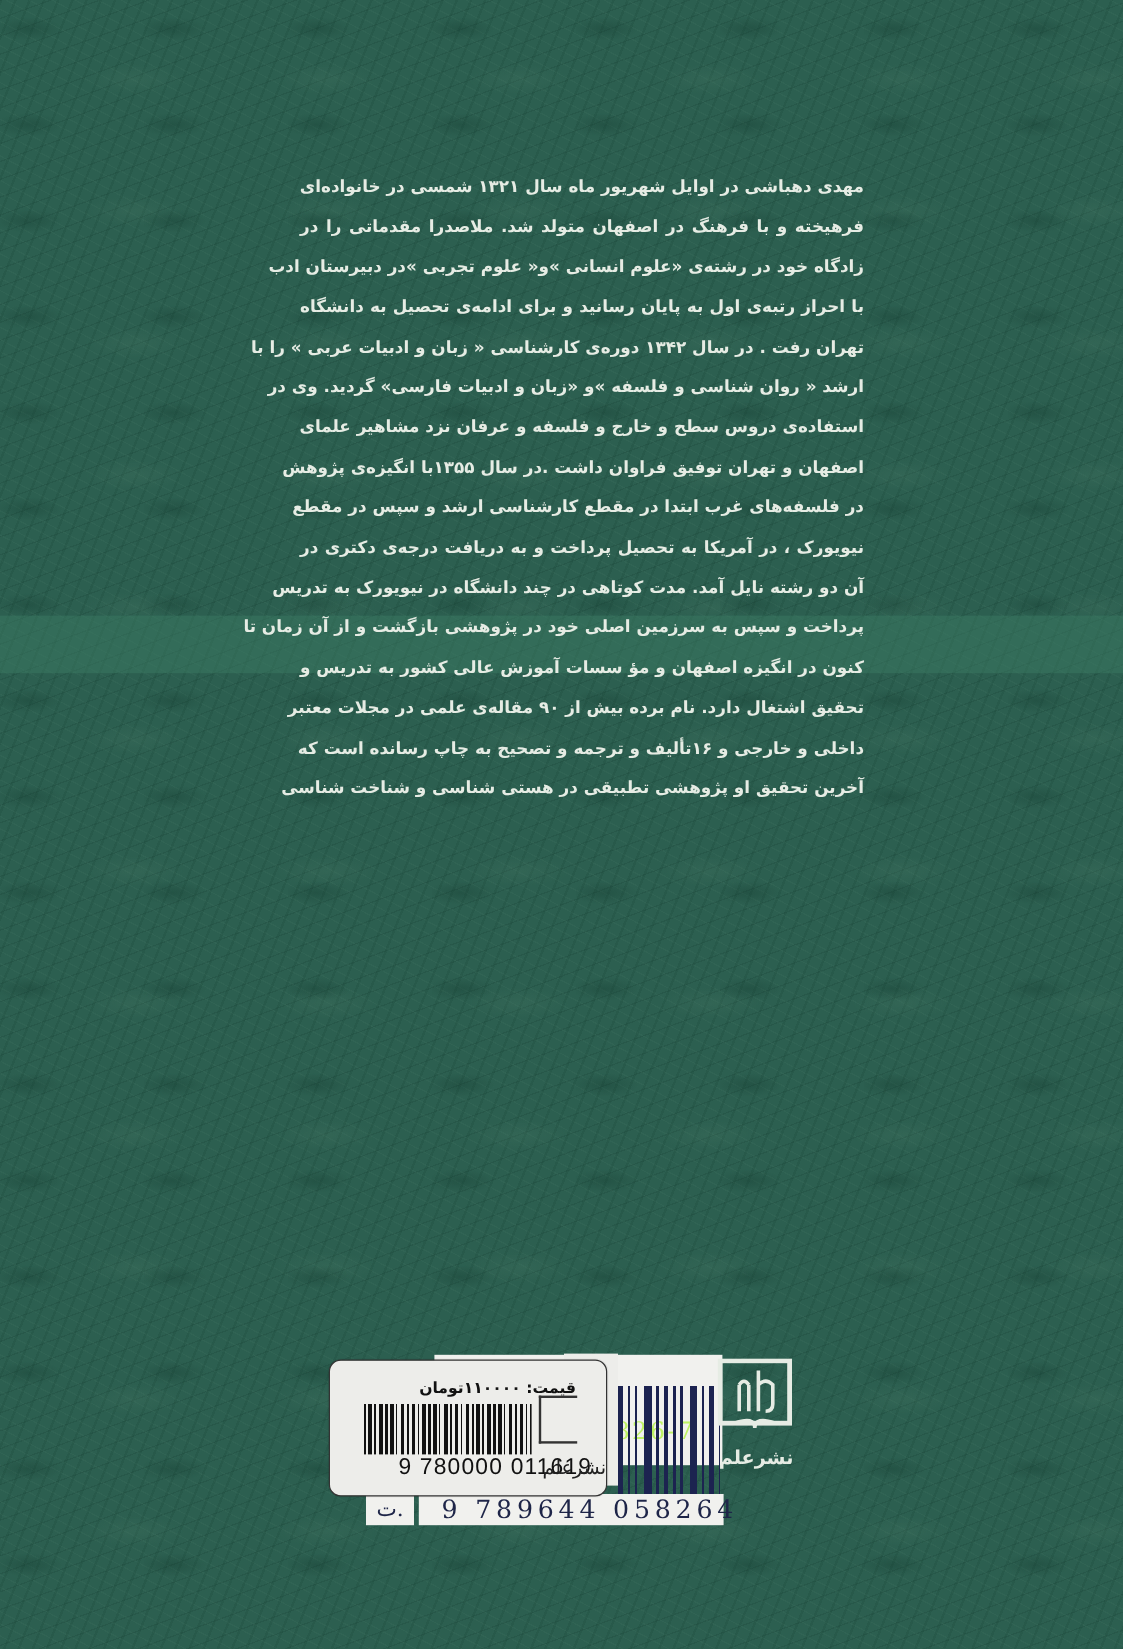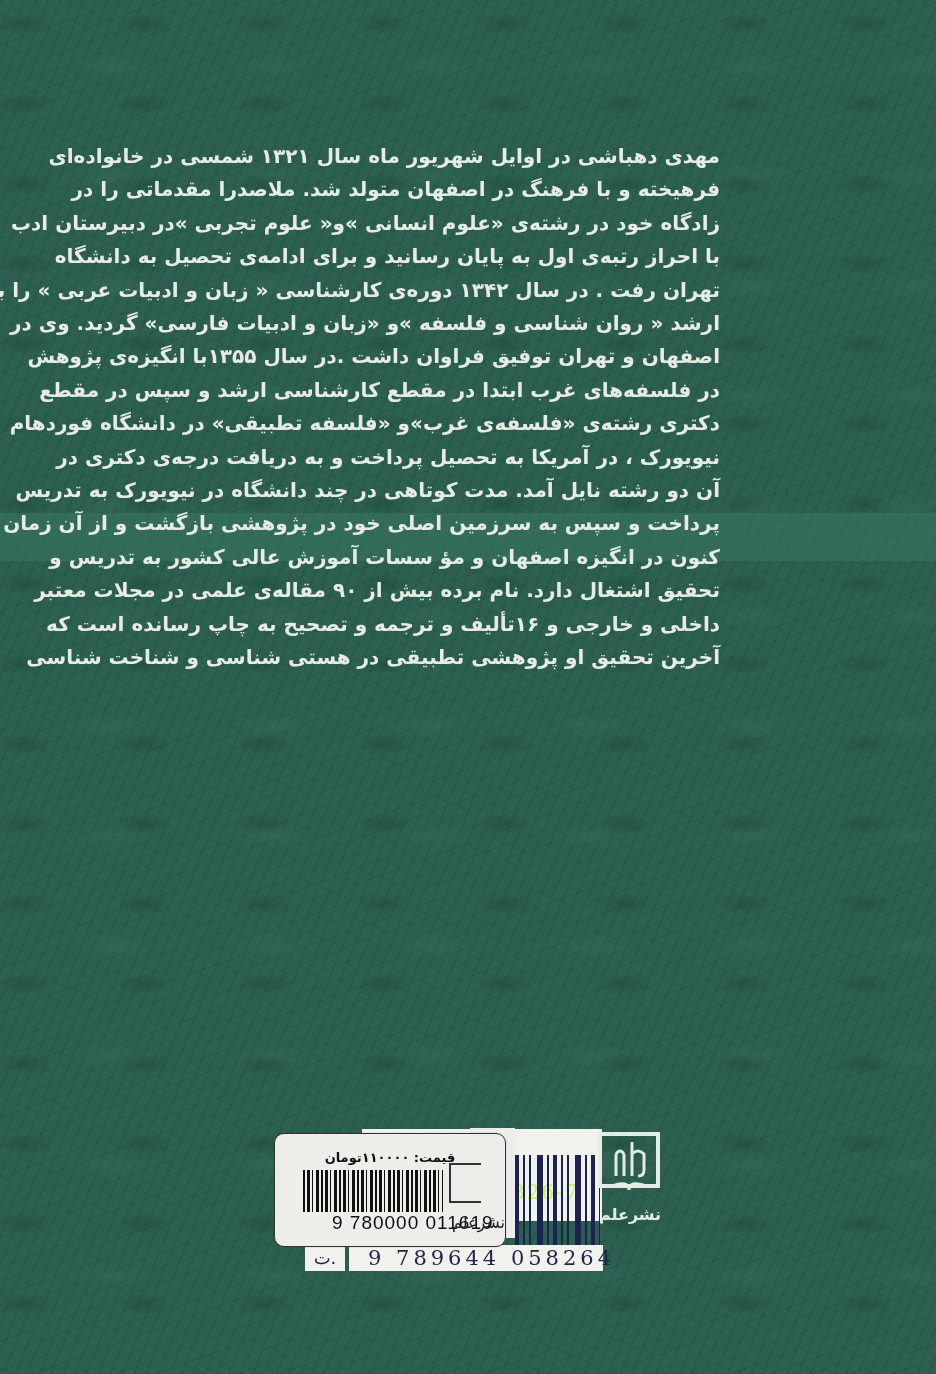--- a/index.html
+++ b/index.html
@@ -16,21 +16,21 @@
     font-family: "DejaVu Sans", sans-serif;
   }
   .cover { position: absolute; inset: 0; }
   .band {
     position: absolute; left: 0; right: 0; top: 513px; height: 48px;
     background: rgba(60,125,100,0.45);
   }
   .bio {
     position: absolute; left: 250px; top: 140px; width: 470px;
     direction: rtl; text-align: justify; text-align-last: right;
-    color: #e6ece4; font-size: 20px; line-height: 33.4px;
+    color: #e6ece4; font-size: 14px; line-height: 33.4px;
     font-weight: bold;
   }
   .bio .line { display: block; white-space: nowrap; text-align: justify; text-align-last: justify; }
   .bio .line.last { text-align-last: right; }
 
   .isbn-box {
     position: absolute; left: 362px; top: 1129px; width: 240px; height: 92px;
     background: #f1f1ee;
   }
   .isbn-top {
@@ -64,21 +64,21 @@
     position: absolute; left: 274px; top: 1133px; width: 230px; height: 112px;
     background: #ededea; border: 1px solid #333; border-radius: 10px;
     box-shadow: 0 0 0 1px rgba(0,0,0,0.05);
   }
   .sticker-ext {
     position: absolute; left: 470px; top: 1128px; width: 45px; height: 110px;
     background: #ededea;
   }
   .price {
     position: absolute; left: 300px; top: 1150px; width: 180px;
-    direction: rtl; text-align: center; font-size: 13px; font-weight: bold; color: #111;
+    direction: rtl; font-size: 13px; font-weight: bold; color: #111;
   }
   .sticker-bars {
     position: absolute; left: 303px; top: 1170px; width: 140px; height: 42px;
     background: repeating-linear-gradient(90deg,
       #111 0 2px, transparent 2px 4px, #111 4px 7px, transparent 7px 9px,
       #111 9px 10px, transparent 10px 13px, #111 13px 16px, transparent 16px 18px);
   }
   .sticker-num {
     position: absolute; left: 292px; top: 1212px;
     font-family: "Liberation Sans", sans-serif; font-size: 19px; color: #111;
@@ -107,23 +107,23 @@
 <div class="cover">
   <div class="band"></div>
 
   <div class="bio">
     <span class="line">مهدی دهباشی در اوایل شهریور ماه سال ۱۳۲۱ شمسی در خانواده‌ای</span>
     <span class="line">فرهیخته و با فرهنگ در اصفهان متولد شد. ملاصدرا مقدماتی را در</span>
     <span class="line">زادگاه خود در رشته‌ی «علوم انسانی »و« علوم تجربی »در دبیرستان ادب</span>
     <span class="line">با احراز رتبه‌ی اول به پایان رسانید و برای ادامه‌ی تحصیل به دانشگاه</span>
     <span class="line">تهران رفت . در سال ۱۳۴۲ دوره‌ی کارشناسی « زبان و ادبیات عربی » را با</span>
     <span class="line">ارشد « روان شناسی و فلسفه »و «زبان و ادبیات فارسی» گردید. وی در</span>
+    <span class="line">استفاده‌ی دروس سطح و خارج و فلسفه و عرفان نزد مشاهیر علمای</span>
     <span class="line">اصفهان و تهران توفیق فراوان داشت .در سال ۱۳۵۵با انگیزه‌ی پژوهش</span>
     <span class="line">در فلسفه‌های غرب ابتدا در مقطع کارشناسی ارشد و سپس در مقطع</span>
-    <span class="line">دکتری رشته‌ی «فلسفه‌ی غرب»و «فلسفه تطبیقی» در دانشگاه فوردهام</span>
     <span class="line">نیویورک ، در آمریکا به تحصیل پرداخت و به دریافت درجه‌ی دکتری در</span>
     <span class="line">آن دو رشته نایل آمد. مدت کوتاهی در چند دانشگاه در نیویورک به تدریس</span>
     <span class="line">پرداخت و سپس به سرزمین اصلی خود در پژوهشی بازگشت و از آن زمان تا</span>
     <span class="line">کنون در انگیزه اصفهان و مؤ سسات آموزش عالی کشور به تدریس و</span>
     <span class="line">تحقیق اشتغال دارد. نام برده بیش از ۹۰ مقاله‌ی علمی در مجلات معتبر</span>
     <span class="line">داخلی و خارجی و ۱۶تألیف و ترجمه و تصحیح به چاپ رسانده است که</span>
     <span class="line">آخرین تحقیق او پژوهشی تطبیقی در هستی شناسی و شناخت شناسی</span>
   </div>
 
   <div class="isbn-box"></div>

